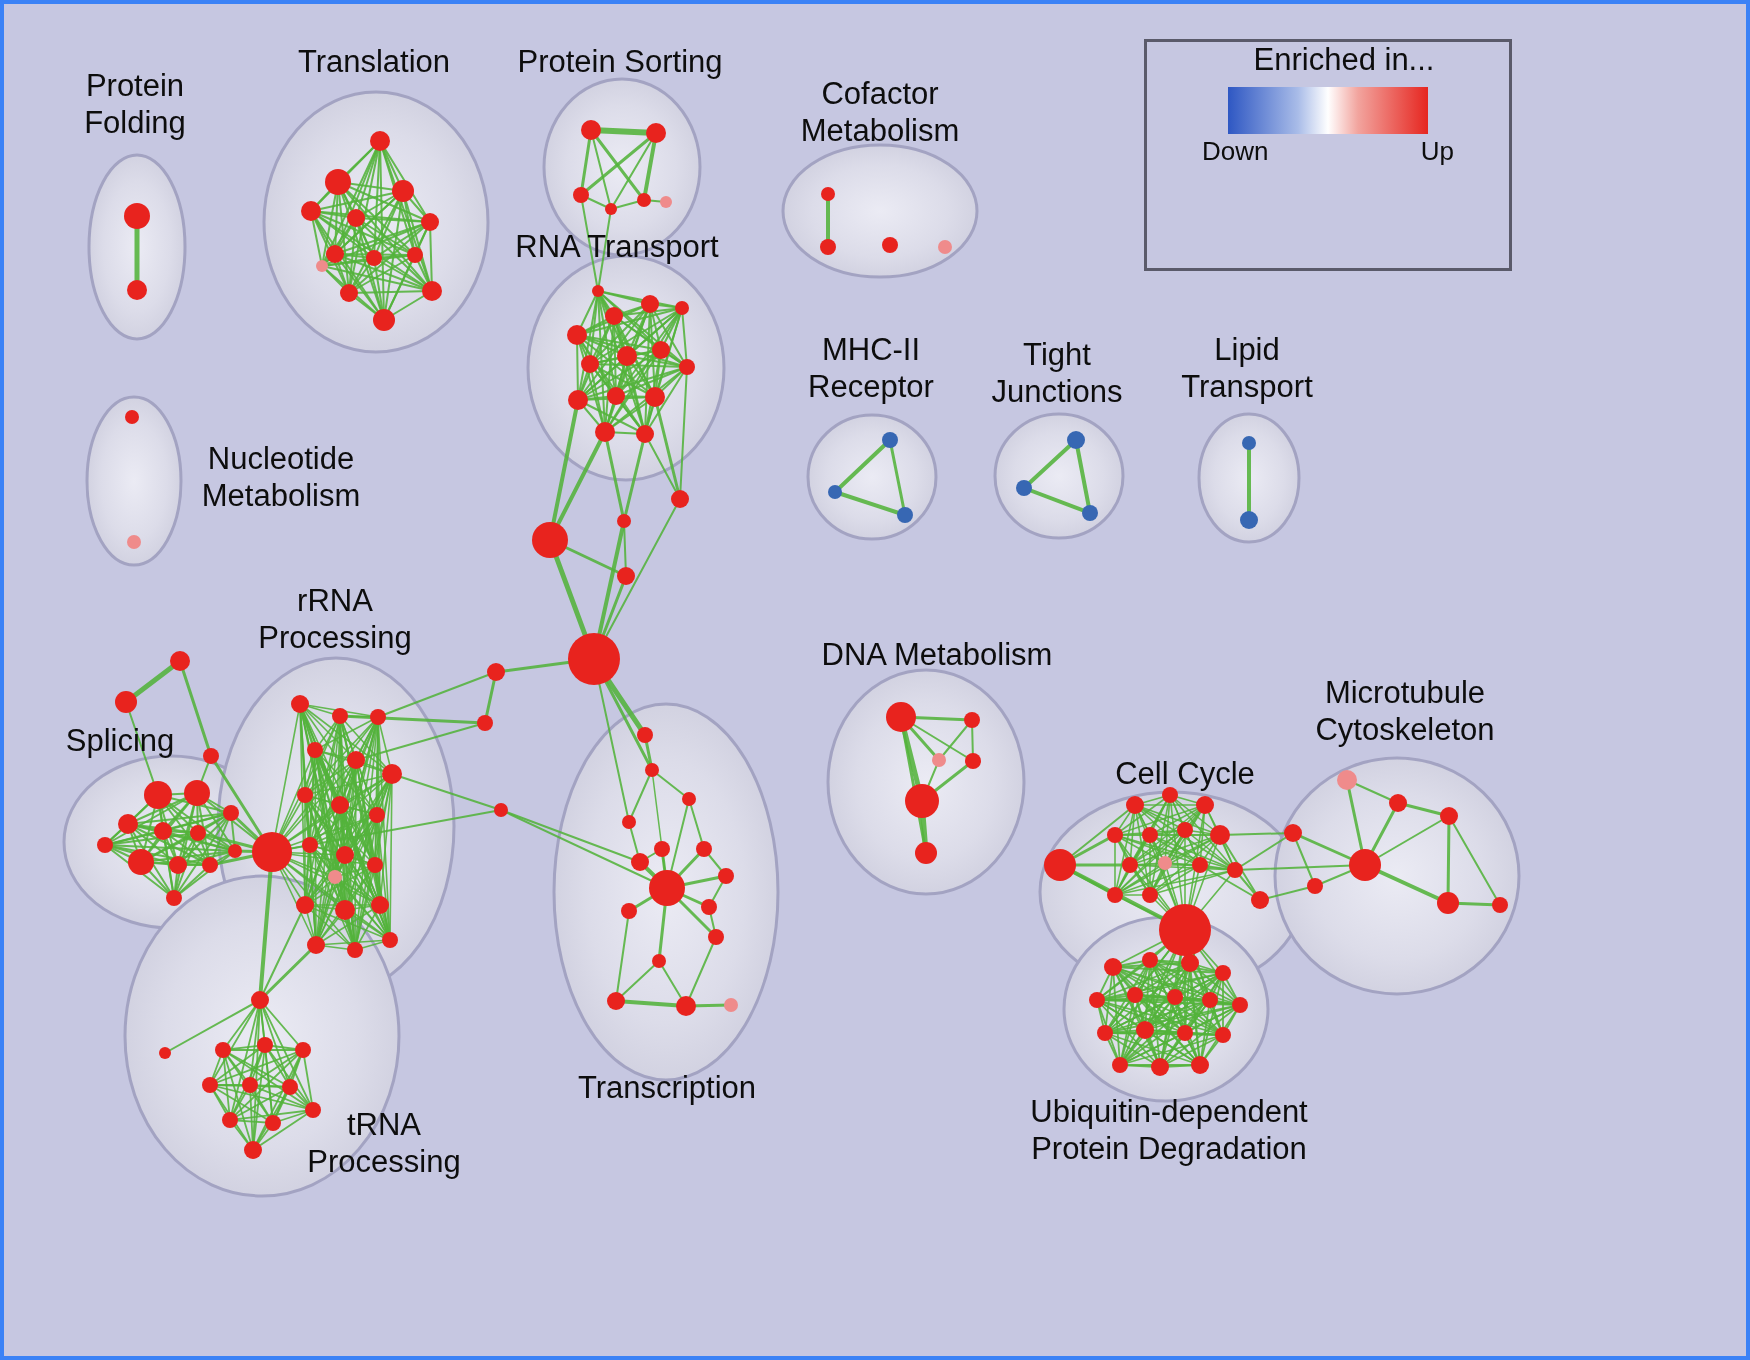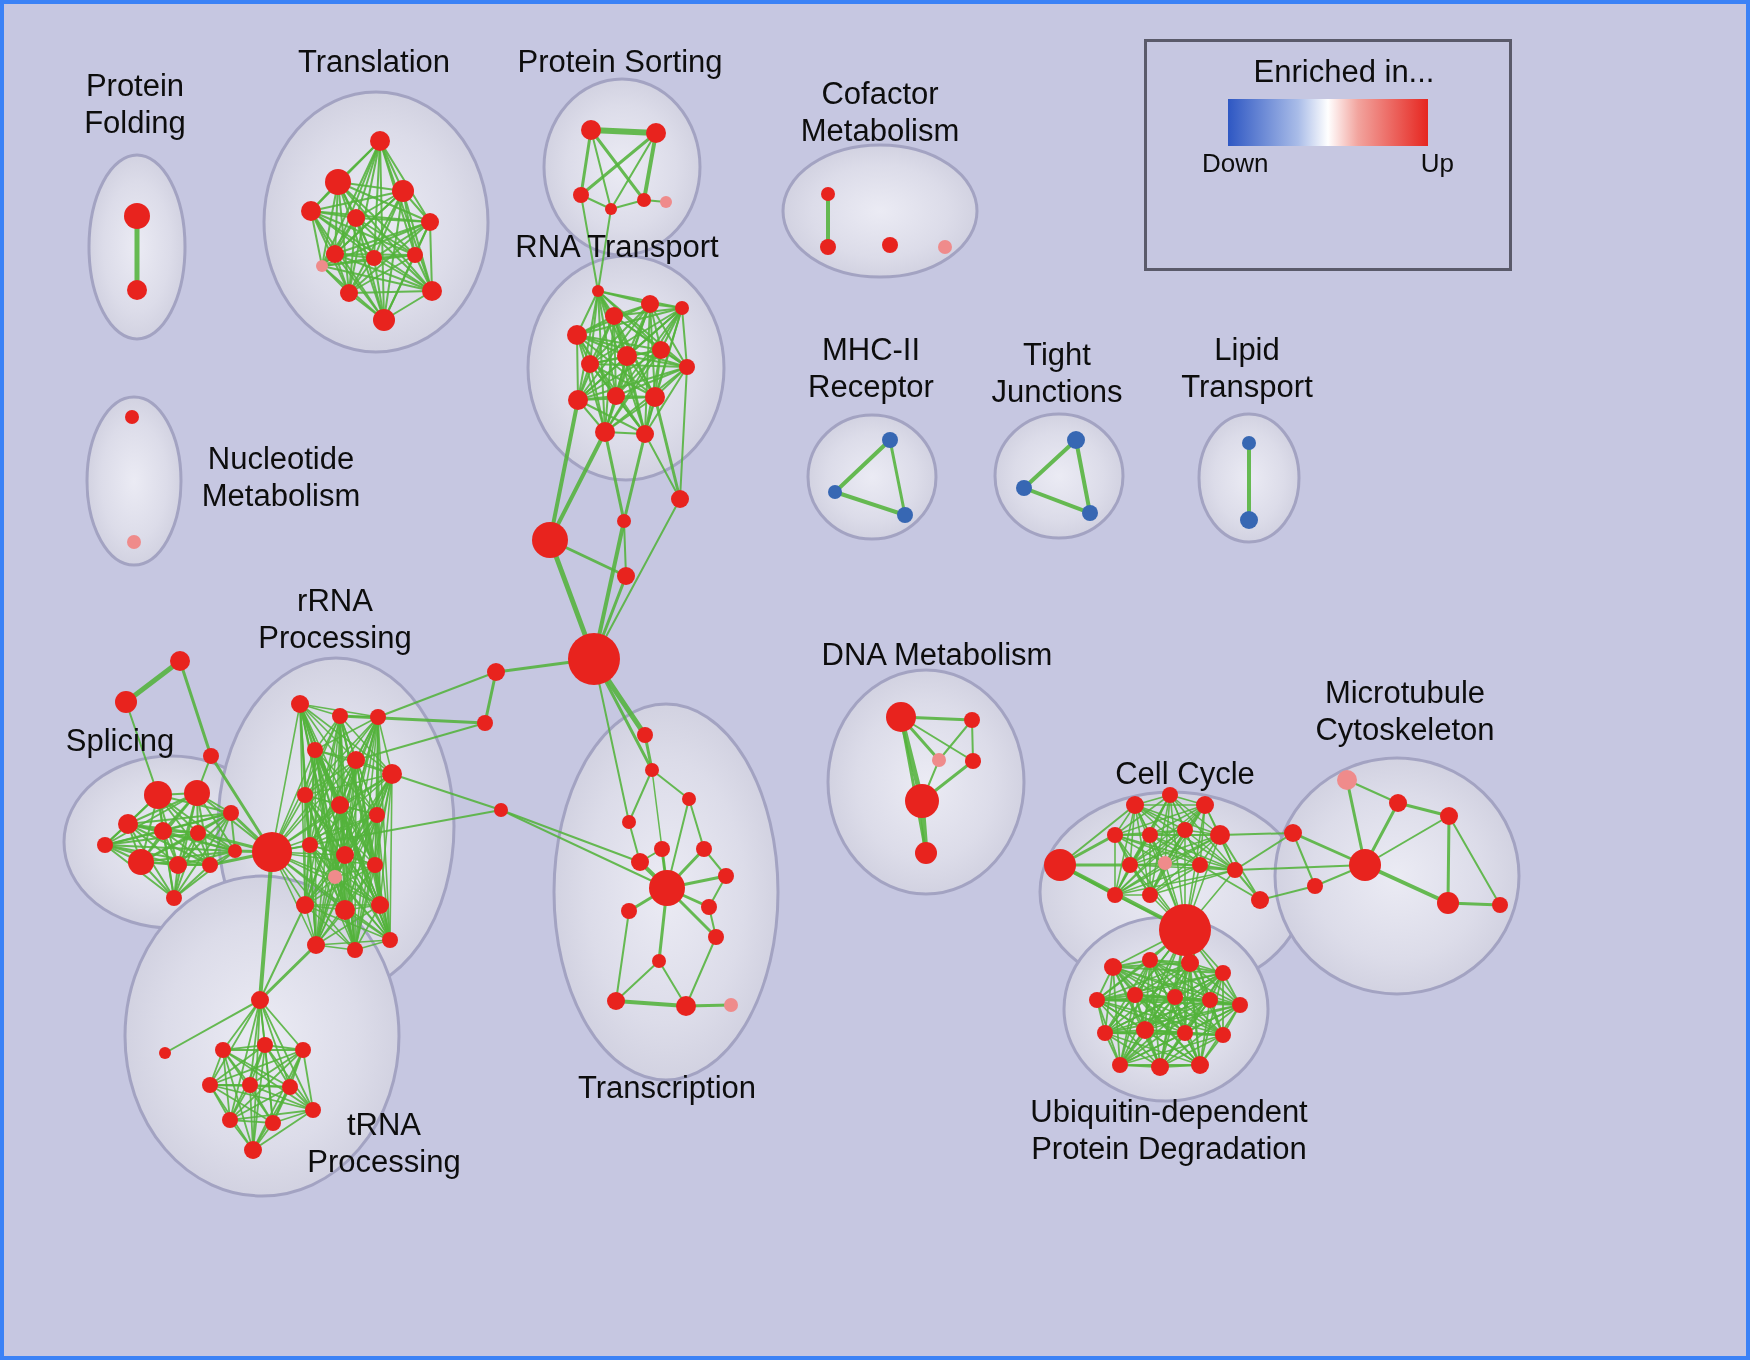--- a/index.html
+++ b/index.html
@@ -14,21 +14,21 @@
   }
   .stage svg{position:absolute;left:0;top:0;}
   .legend{
     position:absolute;left:1140px;top:35px;
     width:368px;height:232px;
     box-sizing:border-box;
     border:3px solid #5a5a6a;
     text-align:center;
     color:#0d0d0d;
   }
-  .legend-title{font-size:31px;margin-top:12px;padding-left:32px;}
+  .legend-title{font-size:31px;padding-left:32px;}
   .legend-gradient{width:200px;height:47px;margin:9px auto 0;}
   .legend-ends{width:252px;margin:2px auto 0;display:flex;justify-content:space-between;font-size:26px;}
   .legend-caption{font-size:27px;margin-top:6px;line-height:34px;}
 </style>
 </head>
 <body>
 
 <div class="stage">
   <svg id="map-svg" width="1750" height="1360" viewBox="0 0 1750 1360">
       <defs>

